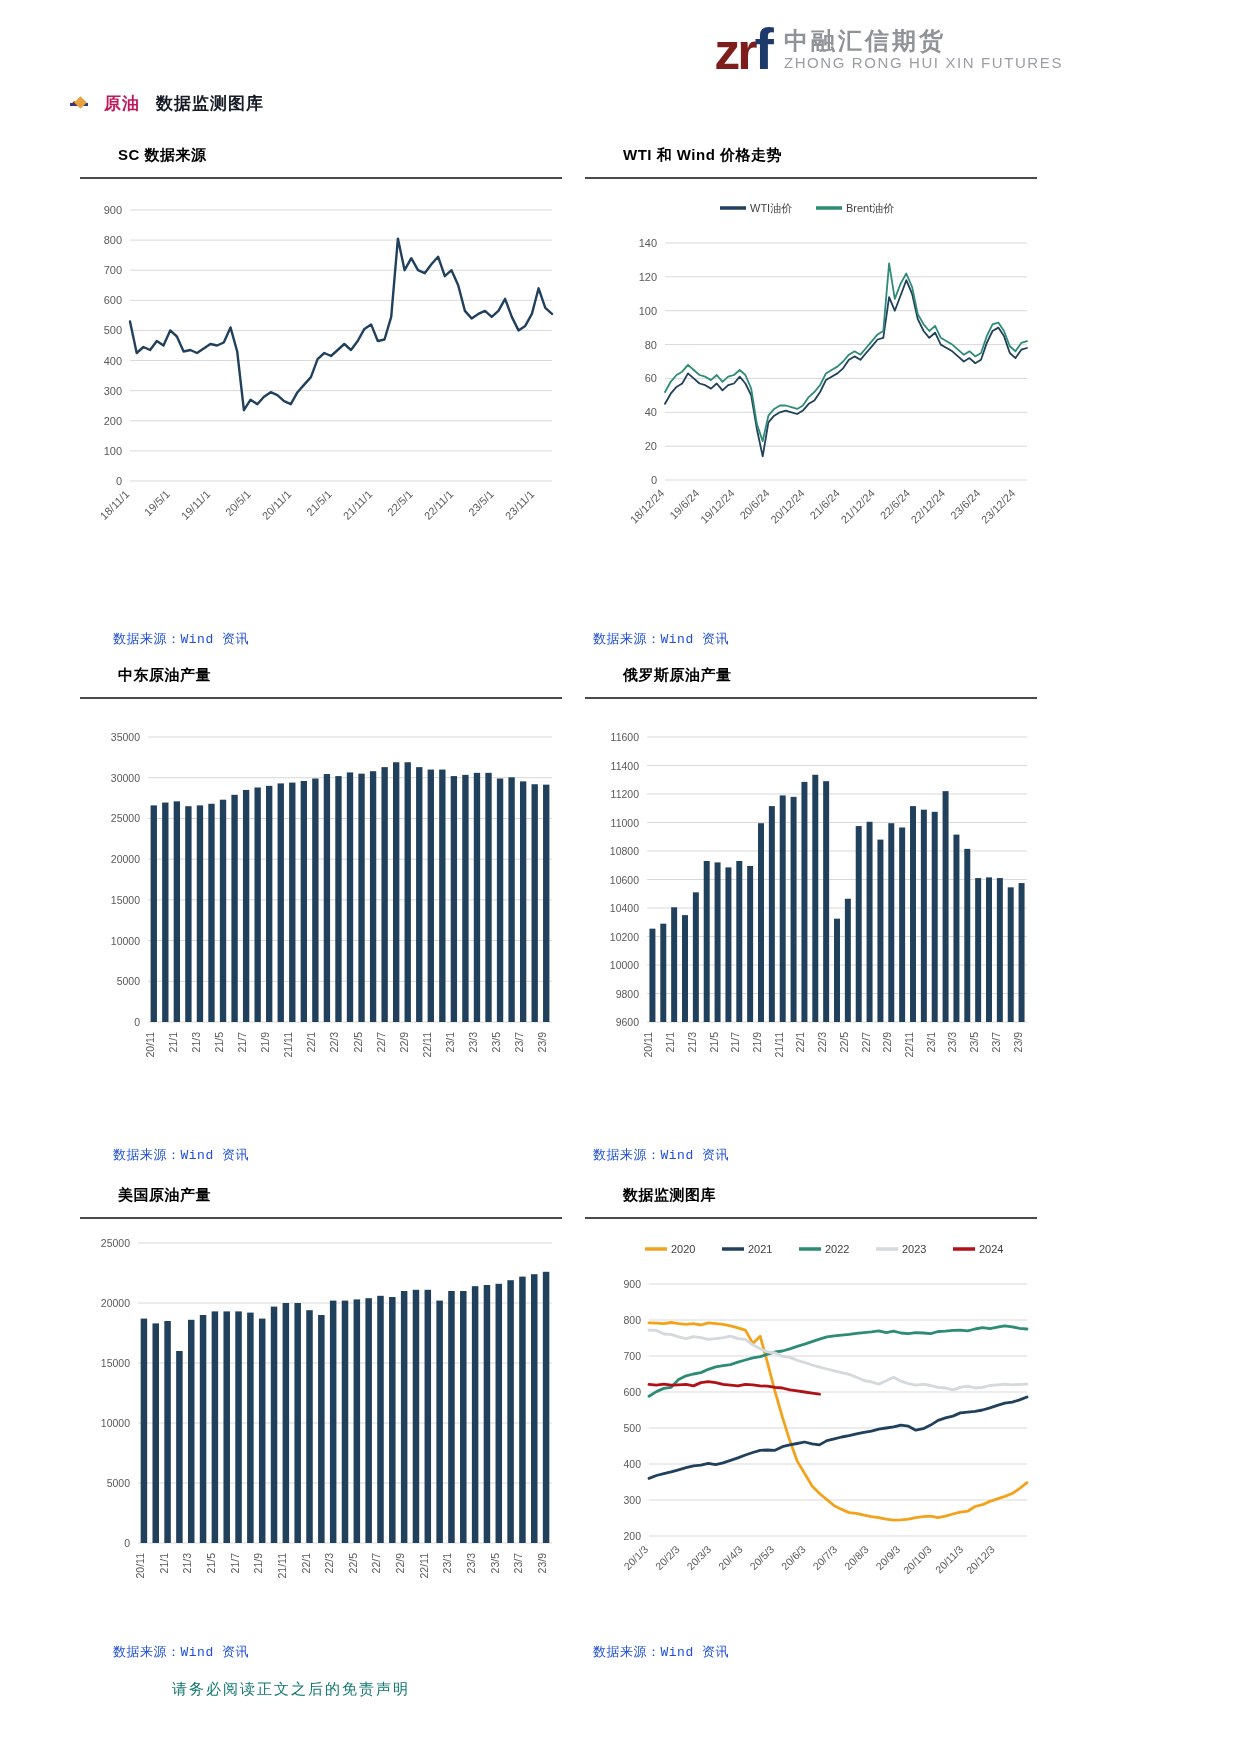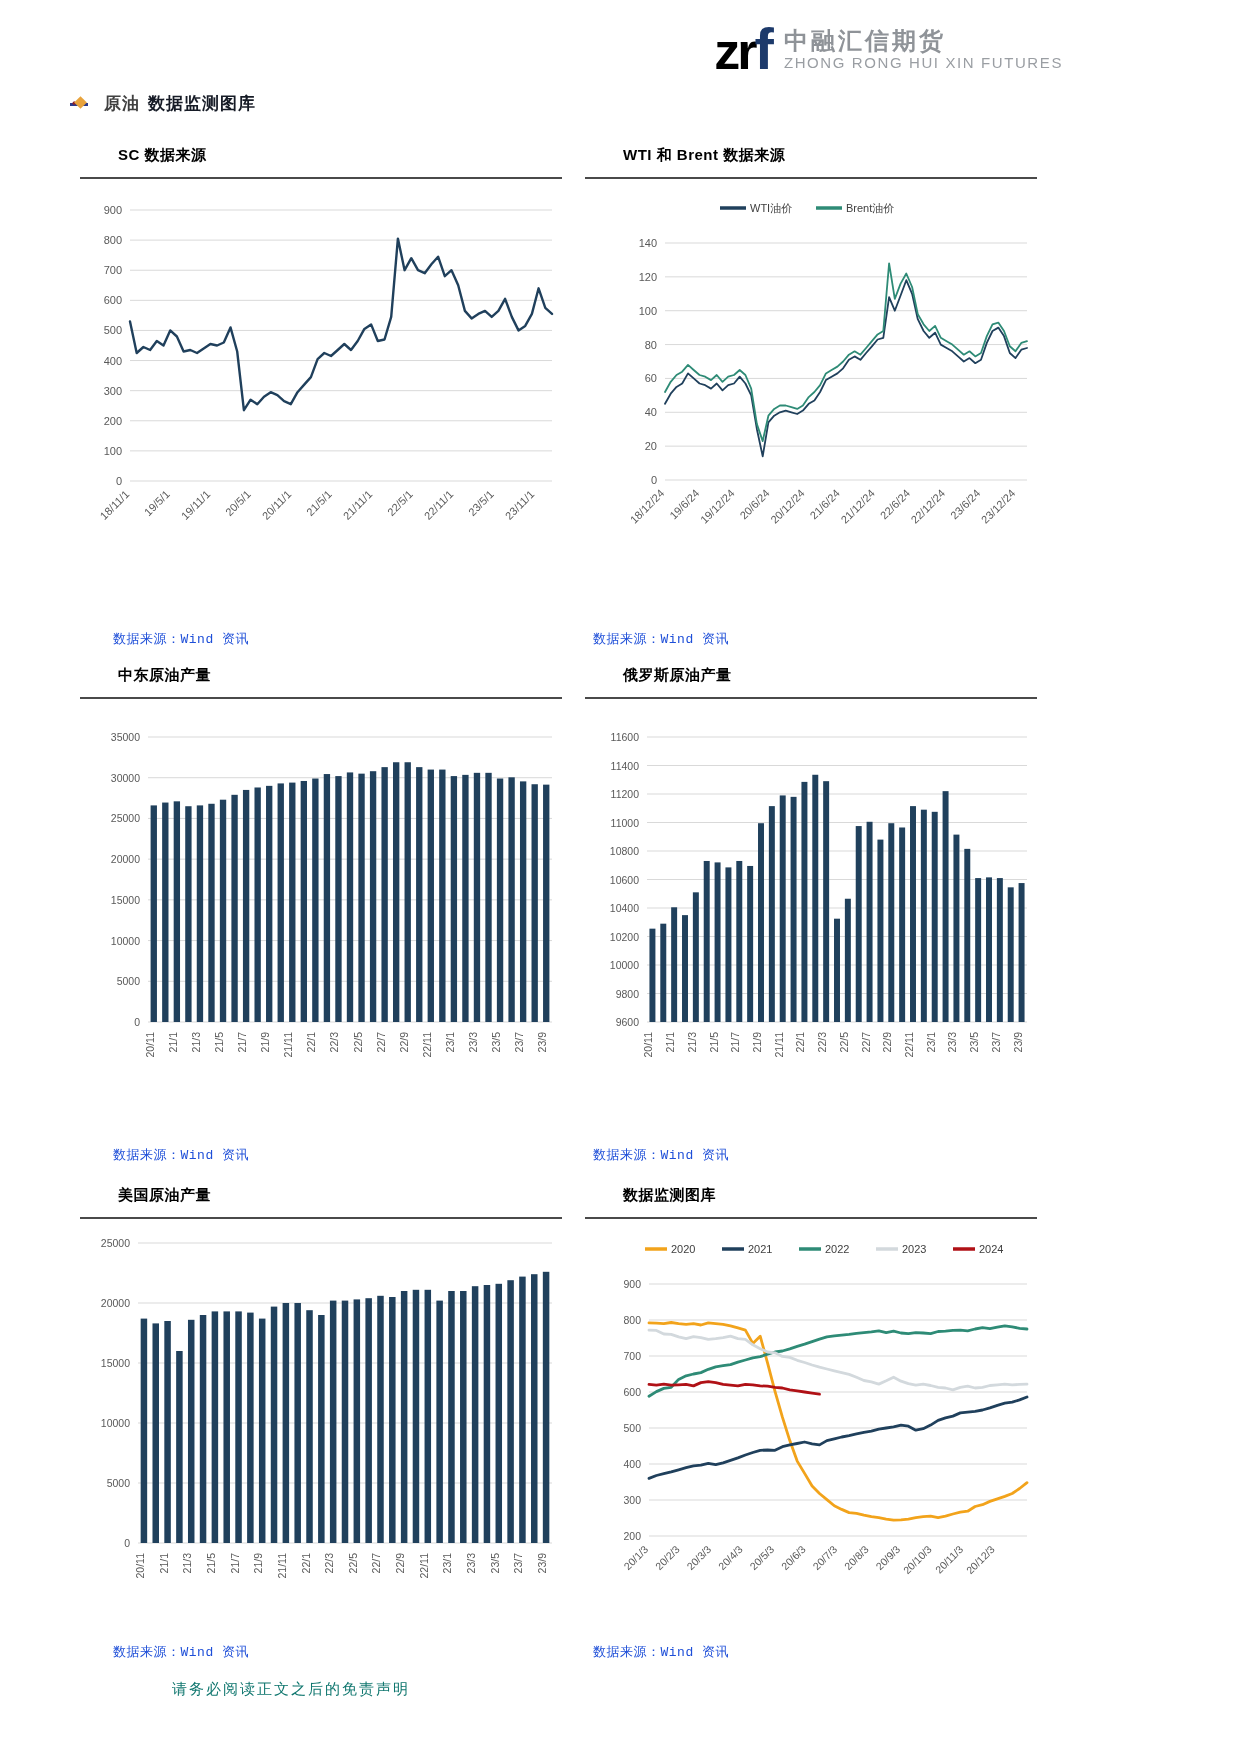--- a/index.html
+++ b/index.html
@@ -2,32 +2,32 @@
 <html><head>
 <meta charset="utf-8">
 <style>
   html,body{margin:0;padding:0;background:#ffffff;}
   body{font-family:"Liberation Sans", sans-serif;}
   .page{position:relative;width:1241px;height:1755px;background:#fff;overflow:hidden;}
 
   
   .brand-wrap{position:absolute;top:20px;right:178px;display:flex;align-items:center;gap:10px;}
   .logo-mark{line-height:1;white-space:nowrap;}
-  .logo-zr{color:#000000;font-size:52px;font-weight:700;letter-spacing:-3px;}
+  .logo-zr{color:#7f1d1d;font-size:52px;font-weight:700;letter-spacing:-3px;}
   .logo-f{color:#1d3a6b;font-size:58px;font-weight:800;}
   .brand-cn{color:#8f9398;font-size:24px;font-weight:700;letter-spacing:3px;line-height:1.15;}
   .brand-en{color:#9a9ea3;font-size:15px;letter-spacing:1.6px;}
 
   
   .section-head{position:absolute;left:70px;top:92px;display:flex;align-items:center;gap:14px;}
   .bullet{position:relative;width:20px;height:16px;flex:0 0 auto;}
   .bullet::before{content:'';position:absolute;left:0;right:2px;top:7px;height:3px;background:#2b3a8c;}
   .bullet::after{content:'';position:absolute;left:6px;top:2px;width:9px;height:9px;background:#e8a33d;transform:rotate(45deg);box-shadow:-4px 5px 0 -3px #8a1f2b;}
   .sec-title{margin:0;font-size:17px;font-weight:700;color:#161b26;letter-spacing:1px;}
-  .sec-title .hl{color:#404040;margin-right:8px;text-align:center;}
+  .sec-title .hl{color:#be185d;margin-right:16px;text-align:center;}
 
   
   .cell{position:absolute;}
   .chart-title{margin:0 0 12px 38px;font-size:15px;font-weight:700;color:#000;letter-spacing:0.5px;}
   .rule{height:2px;background:#4a4a4a;}
   .plot{margin-top:0;}
   svg text{font-family:"Liberation Sans", sans-serif;}
 
   
   .src{position:absolute;font-family:Liberation Mono, monospace;font-size:13px;color:#1d4ed8;letter-spacing:0.5px;}
@@ -84,21 +84,21 @@
           <text x="293.072" y="316" fill="#595959" text-anchor="end" font-size="11" transform="rotate(-45 293.072 316)">21/11/1</text>
           <text x="333.58399999999995" y="316" fill="#595959" text-anchor="end" font-size="11" transform="rotate(-45 333.58399999999995 316)">22/5/1</text>
           <text x="374.09599999999995" y="316" fill="#595959" text-anchor="end" font-size="11" transform="rotate(-45 374.09599999999995 316)">22/11/1</text>
           <text x="414.60799999999995" y="316" fill="#595959" text-anchor="end" font-size="11" transform="rotate(-45 414.60799999999995 316)">23/5/1</text>
           <text x="455.11999999999995" y="316" fill="#595959" text-anchor="end" font-size="11" transform="rotate(-45 455.11999999999995 316)">23/11/1</text>
           <polyline points="50.0,142.4 56.7,174.0 63.4,168.0 70.1,171.0 76.8,162.0 83.5,166.5 90.2,151.4 96.9,157.5 103.6,172.5 110.3,171.0 117.0,174.0 123.7,169.5 130.4,165.0 137.1,166.5 143.8,163.5 150.5,148.4 157.2,172.5 163.9,231.2 170.6,220.7 177.3,225.2 184.0,217.7 190.7,213.2 197.4,216.2 204.1,222.2 210.8,225.2 217.5,213.2 224.2,205.6 230.9,198.1 237.6,180.1 244.3,174.0 251.0,177.0 257.7,171.0 264.3,165.0 271.0,171.0 277.7,162.0 284.4,149.9 291.1,145.4 297.8,162.0 304.5,160.5 311.2,137.9 317.9,59.6 324.6,91.2 331.3,79.2 338.0,91.2 344.7,94.2 351.4,85.2 358.1,77.7 364.8,97.2 371.5,91.2 378.2,106.3 384.9,131.9 391.6,139.4 398.3,134.9 405.0,131.9 411.7,137.9 418.4,131.9 425.1,119.8 431.8,137.9 438.5,151.4 445.2,146.9 451.9,134.9 458.6,109.3 465.3,128.9 472.0,134.9" fill="none" stroke="#20405c" stroke-width="2.4" stroke-linejoin="round" stroke-linecap="round"></polyline>
         </svg></div>
   </section>
 
   <section class="cell" style="left:585px;top:146px;width:452px;">
-    <h2 class="chart-title">WTI 和 Brent 数据来源</h2>
+    <h2 class="chart-title">WTI 和 Wind 价格走势</h2>
     <div class="rule"></div>
     <div class="plot"><svg viewBox="0 0 452 365" width="452" height="365">
           <line x1="80" y1="301" x2="442" y2="301" stroke="#d9d9d9" stroke-width="1"></line>
           <text x="72" y="305" fill="#595959" text-anchor="end" font-size="11">0</text>
           <line x1="80" y1="267.1428571428571" x2="442" y2="267.1428571428571" stroke="#d9d9d9" stroke-width="1"></line>
           <text x="72" y="271.1428571428571" fill="#595959" text-anchor="end" font-size="11">20</text>
           <line x1="80" y1="233.28571428571428" x2="442" y2="233.28571428571428" stroke="#d9d9d9" stroke-width="1"></line>
           <text x="72" y="237.28571428571428" fill="#595959" text-anchor="end" font-size="11">40</text>
           <line x1="80" y1="199.42857142857142" x2="442" y2="199.42857142857142" stroke="#d9d9d9" stroke-width="1"></line>
           <text x="72" y="203.42857142857142" fill="#595959" text-anchor="end" font-size="11">60</text>

